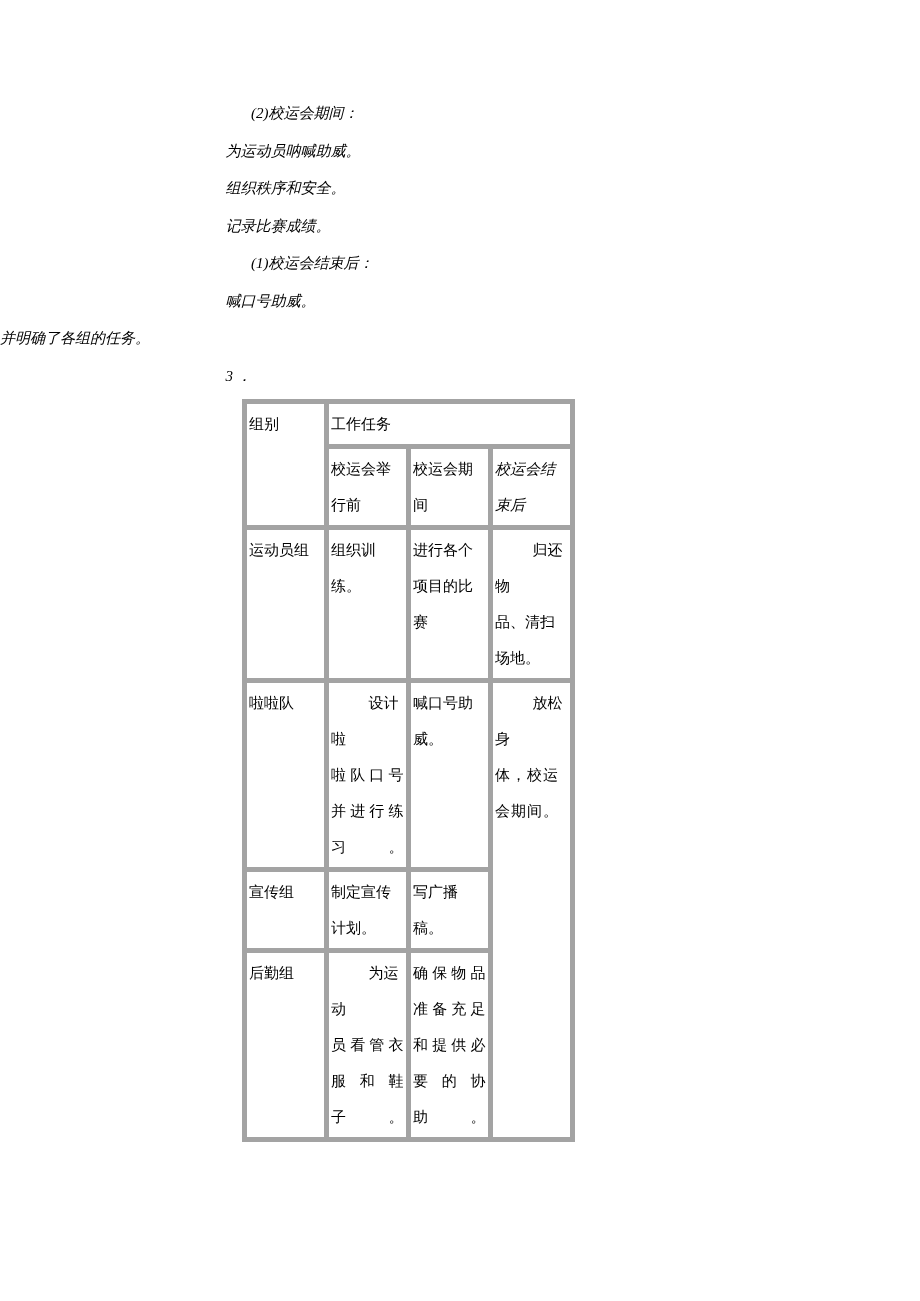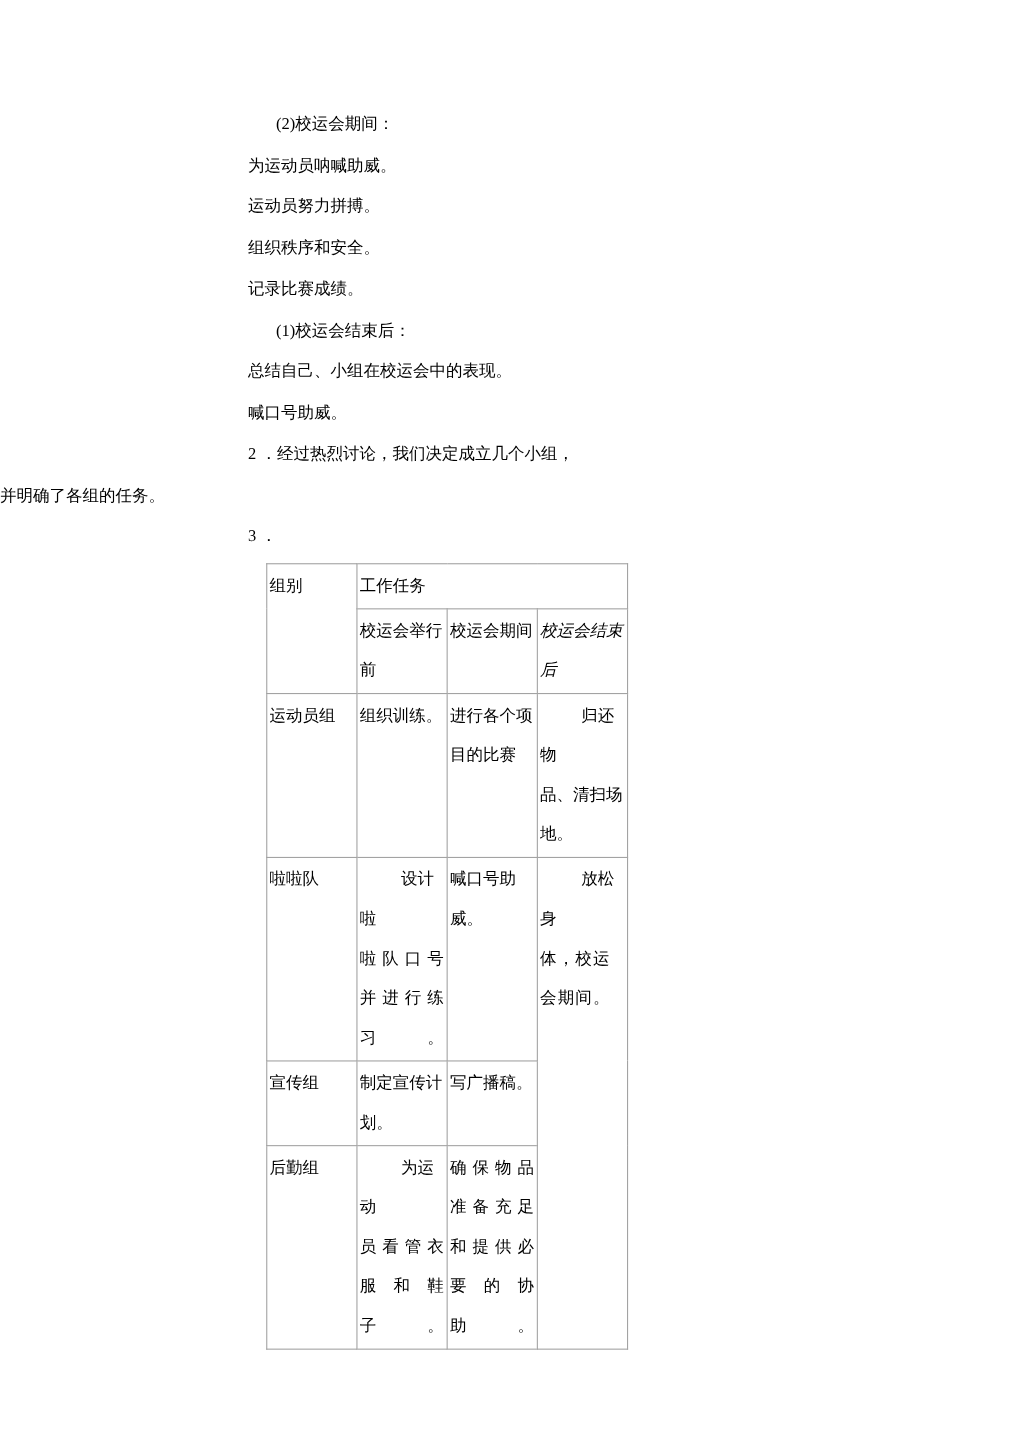--- a/index.html
+++ b/index.html
@@ -12,56 +12,53 @@
       height: 1301px;
       padding: 95px 0 0 0;
       line-height: 2.5;
     }
     .content {
       padding-left: 218px;
       padding-right: 200px;
     }
     .indent-2 { text-indent: 2.2em; }
     .indent-1 { text-indent: 0.5em; }
-    .para { display: block; }
+    .para { display: block; font-style: italic; }
     .table-wrap {
       padding-left: 242px;
     }
     table {
       border-collapse: collapse;
       margin-top: 4px;
     }
     td {
-      border: 1px solid #a3a3a3;
+      border: 5px solid #a3a3a3;
       vertical-align: top;
       padding: 2px 2px;
       font-size: 15px;
       line-height: 2.4;
     }
     .col-a { width: 82px; }
     .col-b { width: 82px; }
     .col-c { width: 82px; }
     .col-d { width: 82px; font-style: italic; }
     .right-indent { text-indent: 2.5em; display: block; }
     .justify { text-align: justify; text-align-last: justify; letter-spacing: 0.5px; }
     .cell-text { display: block; }
   </style>
 </head>
 <body>
 
 <div class="content">
   <span class="para indent-2">(2)校运会期间：</span>
   <span class="para indent-1">为运动员呐喊助威。</span>
-  <span class="para indent-1">运动员努力拼搏。</span>
   <span class="para indent-1">组织秩序和安全。</span>
   <span class="para indent-1">记录比赛成绩。</span>
   <span class="para indent-2">(1)校运会结束后：</span>
-  <span class="para indent-1">总结自己、小组在校运会中的表现。</span>
   <span class="para indent-1">喊口号助威。</span>
-  <span class="para indent-1">2 ．经过热烈讨论，我们决定成立几个小组，</span>
 </div>
 <div style="">
   <span class="para">并明确了各组的任务。</span>
 </div>
 <div class="content">
   <span class="para indent-1">3 ．</span>
 </div>
 
 <div class="table-wrap">
   <table>

